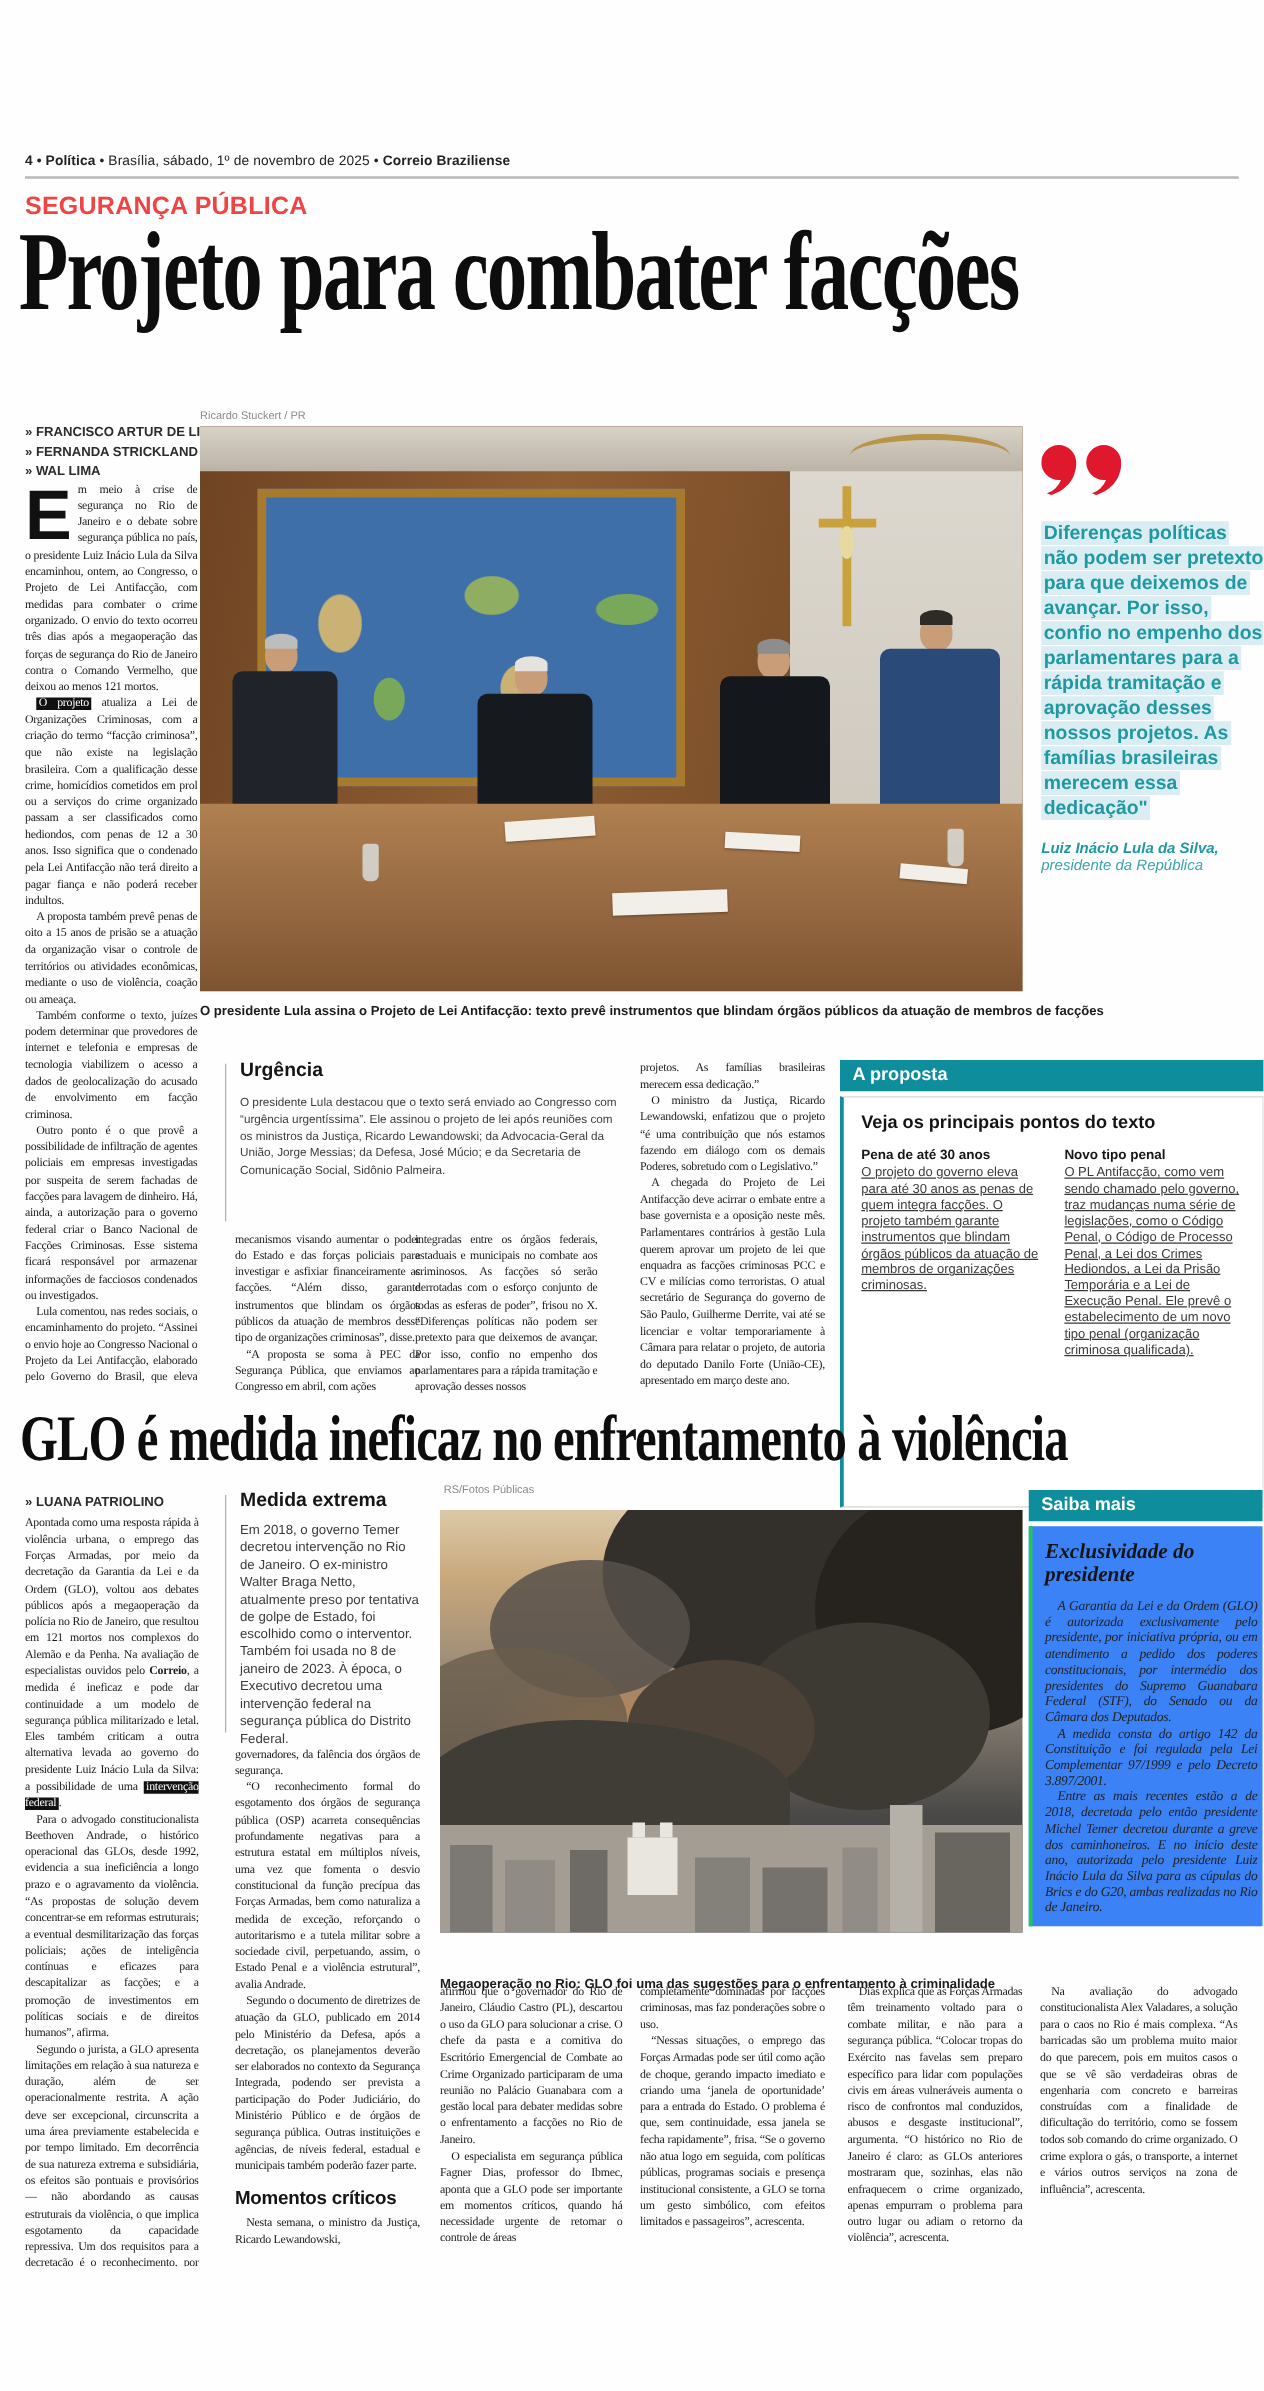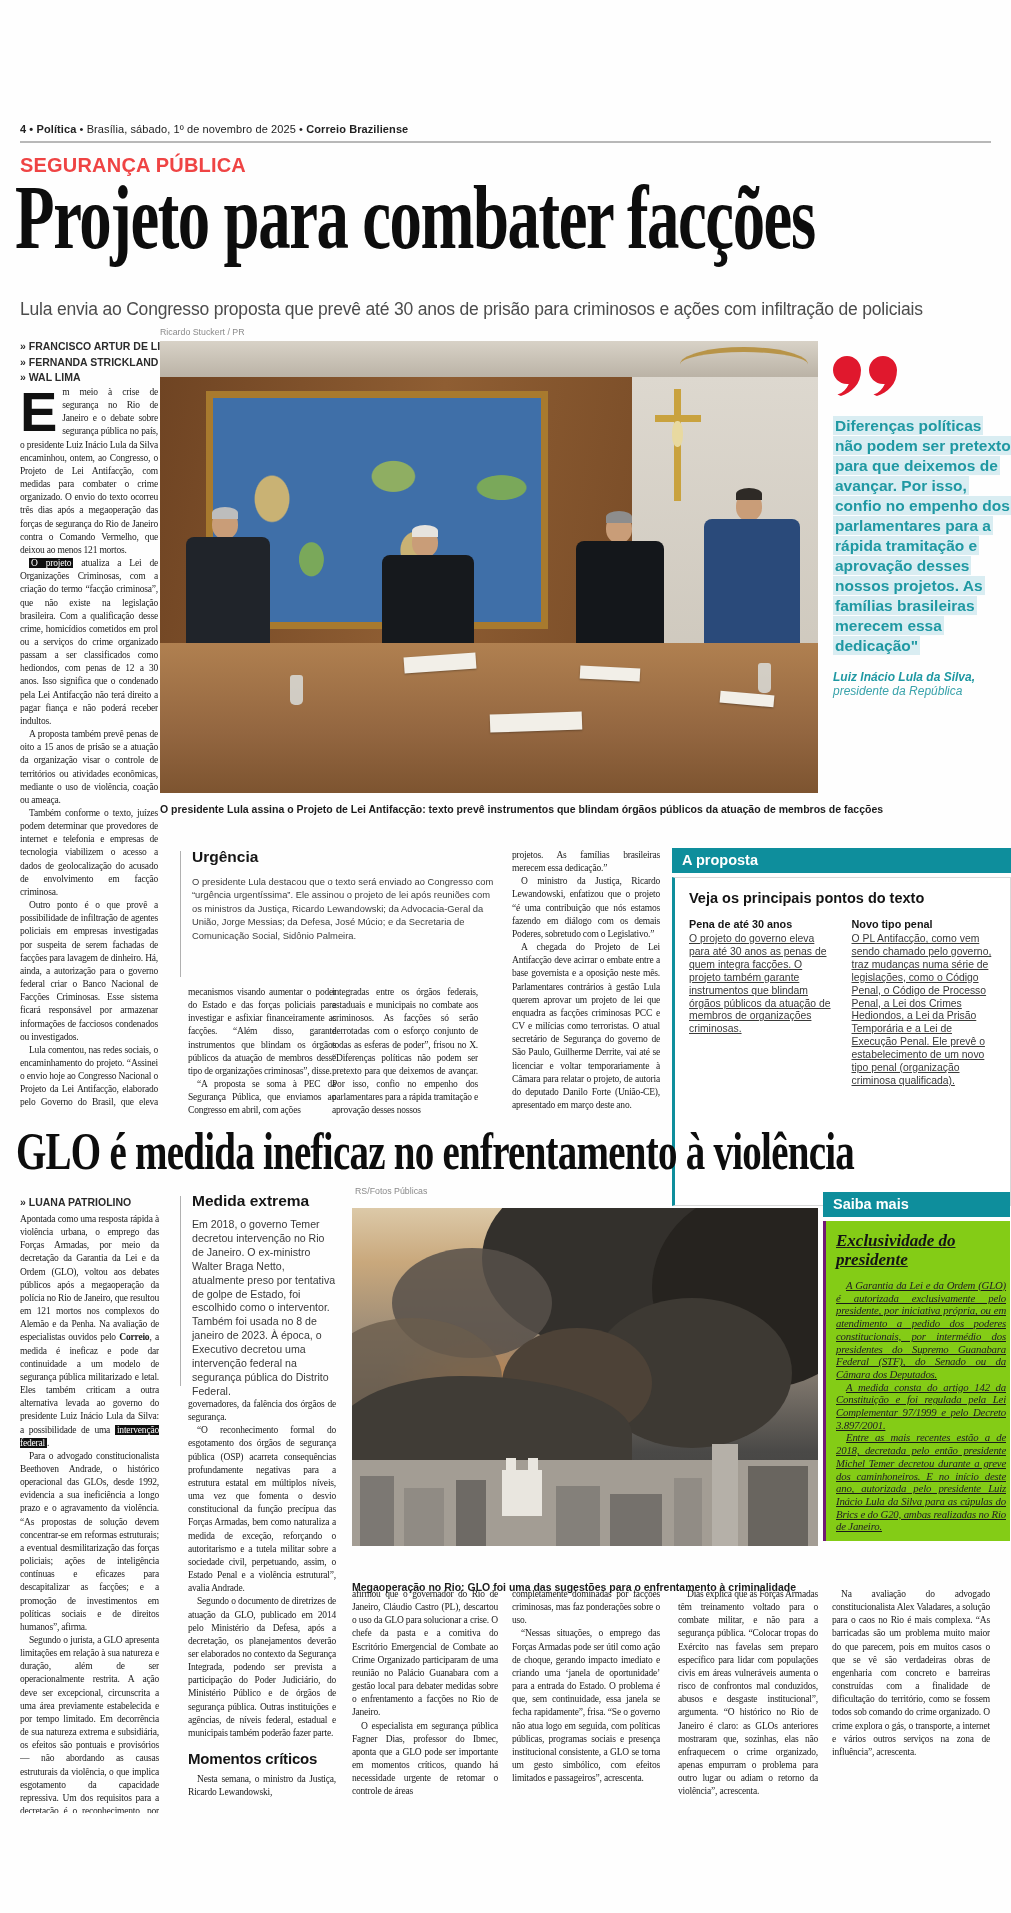--- a/index.html
+++ b/index.html
@@ -91,41 +91,40 @@
   .ph2-glow{position:absolute;left:30px;top:120px;width:190px;height:110px;background:radial-gradient(ellipse,rgba(214,140,70,.9),rgba(214,140,70,0) 70%);filter:blur(4px);}
   .ph2-ridge{position:absolute;left:-20px;top:168px;width:300px;height:90px;background:#403c36;border-radius:60% 80% 0 0/100% 90% 0 0;}
   .ph2-city{position:absolute;left:0;top:252px;width:100%;height:86px;background:#a39d94;}
   .bld{position:absolute;}
   .church{position:absolute;left:150px;top:262px;width:40px;height:46px;background:#e9e6df;}
   .church:before{content:"";position:absolute;left:4px;top:-12px;width:10px;height:12px;background:#e9e6df;}
   .church:after{content:"";position:absolute;right:4px;top:-12px;width:10px;height:12px;background:#e9e6df;}
   .capt2{left:352px;top:1553px;width:560px;margin-top:28px;}
   
   .saibabox{left:823px;top:1192px;width:187px;}
-  .saibabody{margin-top:4px;border-left:3px solid #701a75;background:#84cc16;padding:10px 4px 8px 10px;text-decoration:underline;}
+  .saibabody{margin-top:4px;border-left:3px solid #22c55e;background:#3b82f6;padding:10px 4px 8px 10px;}
   .saibatitle{font:bold italic 17px/19px "Liberation Serif",serif;font-style:italic;color:#141414;margin-bottom:10px;}
   .saibabody p{margin:0;font:italic 10.8px/12.7px "Liberation Serif",serif;letter-spacing:-.2px;color:#222;text-align:justify;text-indent:10px;}
 </style>
 </head>
 <body>
 
 <div class="page">
 
   <div class="abs pghead">
     <b>4 • Política</b>
     <span>•</span>
     <span>Brasília, sábado, 1º de novembro de 2025</span>
     <span>•</span>
     <b>Correio Braziliense</b>
   </div>
   <div class="abs headrule"></div>
 
   <div class="abs kicker">SEGURANÇA PÚBLICA</div>
   <div class="abs headline">Projeto para combater facções</div>
-  <div class="abs subhead">Lula envia ao Congresso proposta que prevê até 30 anos de prisão para criminosos e ações com infiltração de policiais</div>
 
   <div class="abs bylines">
     <div>» FRANCISCO ARTUR DE LIMA</div>
     <div>» FERNANDA STRICKLAND</div>
     <div>» WAL LIMA</div>
   </div>
 
   <div class="abs credit cred1">Ricardo Stuckert / PR</div>
 
   <div class="abs photo1">

